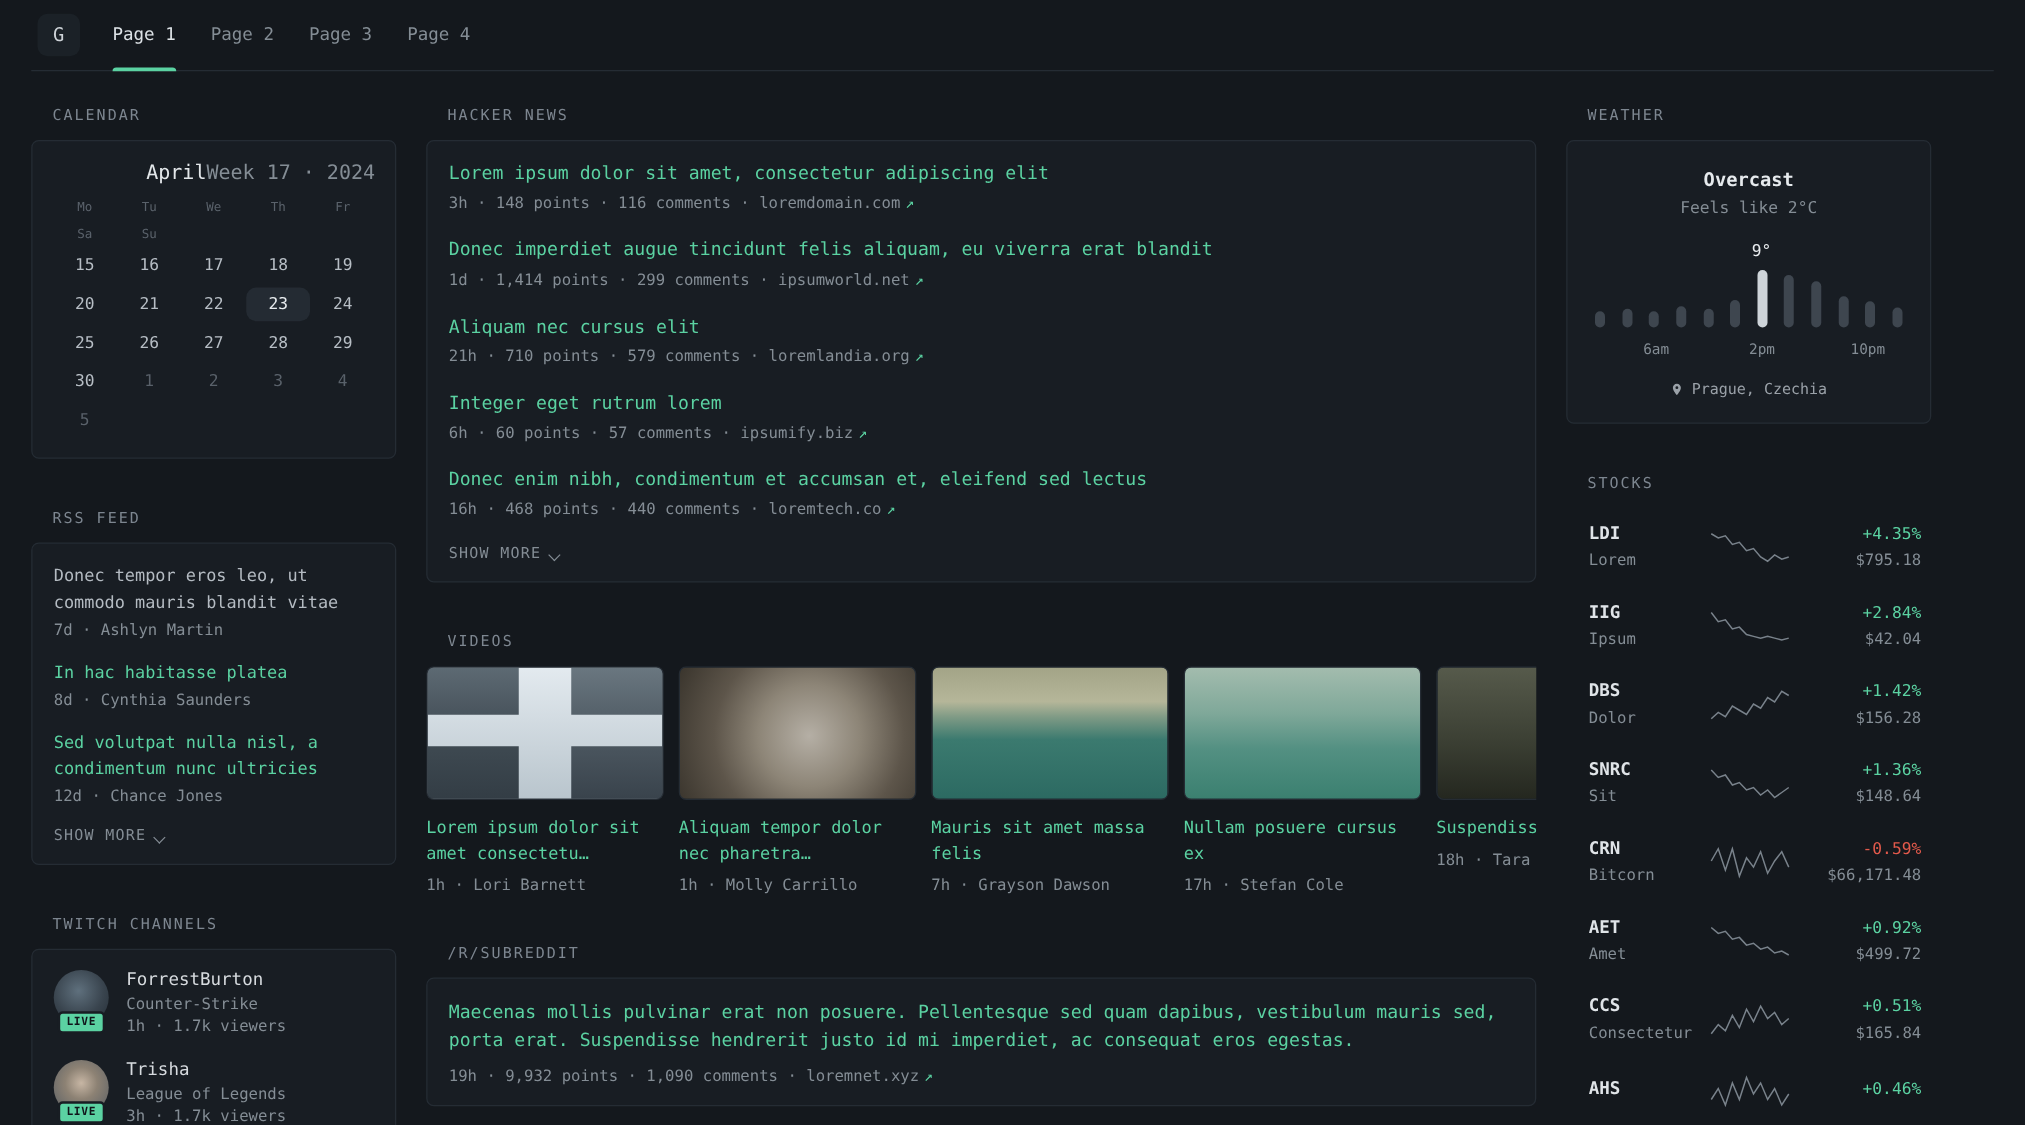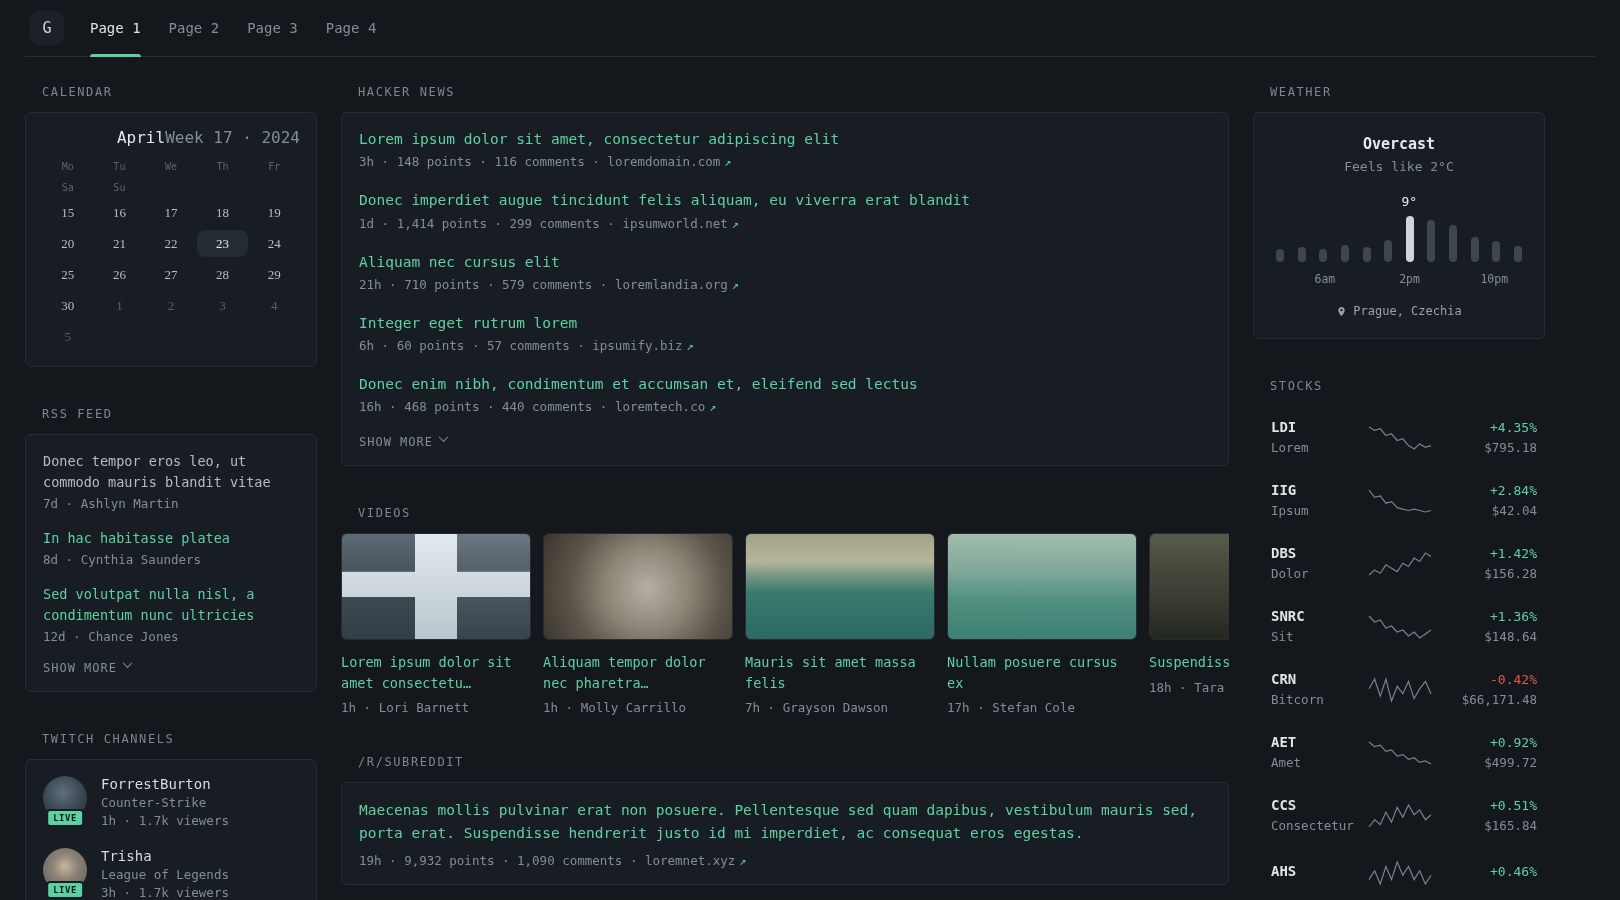--- a/index.html
+++ b/index.html
@@ -35,30 +35,30 @@
   .section-title { font-size:12px; letter-spacing:1.6px; color:#7d8690; margin:0 0 13px 17px; }
 
   .card { background:var(--card,#181d23); border:1px solid var(--border,#242b33); border-radius:6px; }
   .pad  { padding:16px 17px; }
 
   .meta { font-size:12.5px; color:var(--muted,#848d95); }
   .arrow { color:var(--accent,#5bd2a2); font-size:12px; margin-left:4px; }
   .domain { display:inline; color:var(--muted,#848d95); }
   .chev { width:7px; height:7px; border-left:1.5px solid currentColor; border-bottom:1.5px solid currentColor;
           display:inline-block; transform:rotate(-45deg) translate(1px,-1px); margin-left:7px; }
-  .show-more { display:flex; align-items:flex-start; font-size:12px; letter-spacing:1px; color:var(--muted,#848d95); margin-top:4px; }
+  .show-more { display:flex; align-items:flex-end; font-size:12px; letter-spacing:1px; color:var(--muted,#848d95); margin-top:4px; }
 
   
   .cal-card { padding:15px 16px 16px; }
   .cal-head { display:flex; justify-content:flex-end; align-items:baseline; margin-bottom:14px; }
   .cal-month { font-size:16px; color:#e3e7ea; }
   .cal-meta { font-size:16px; color:var(--muted,#848d95); }
   .cal-grid { display:grid; grid-template-columns:repeat(5,1fr); row-gap:4px; text-align:center; }
   .cal-dh { font-size:10px; color:#5a626b; margin-bottom:6px; }
-  .cal-day { height:27px; line-height:27px; font-size:13px; color:#b7bec5; border-radius:8px;font-family:Liberation Serif, serif; }
+  .cal-day { height:27px; line-height:27px; font-size:13px; color:#b7bec5; border-radius:8px; }
   .cal-day.muted { color:#59616a; }
   .cal-day.selected { background:#242b33; color:#e7ebee; }
 
   
   .feed-item { margin-bottom:17px; }
   .feed-title { font-size:13.5px; line-height:1.55; }
   .feed-title.plain { color:#b4bbc2; }
   .feed-title.link  { color:var(--accent,#5bd2a2); }
   .feed-item .meta { margin-top:3px; }
 
@@ -426,21 +426,21 @@
               <div class="stock-left">
                 <div class="stock-sym">CRN</div>
                 <div class="stock-name">Bitcorn</div>
               </div>
               <div class="stock-spark">
                 <svg width="66" height="26">
                   <polyline points="2.0,11.8 7.6,2.0 13.3,19.1 18.9,2.0 24.5,24.0 30.2,9.3 35.8,16.7 41.5,4.4 47.1,21.6 52.7,11.8 58.4,4.4 64.0,16.7" fill="none" stroke="#79828b" stroke-width="1.2"></polyline>
                 </svg>
               </div>
               <div class="stock-right">
-                <div class="stock-change down">-0.42%</div>
+                <div class="stock-change down">-0.59%</div>
                 <div class="stock-price">$66,171.48</div>
               </div>
             </div>
             <div class="stock-row">
               <div class="stock-left">
                 <div class="stock-sym">AET</div>
                 <div class="stock-name">Amet</div>
               </div>
               <div class="stock-spark">
                 <svg width="66" height="26">

